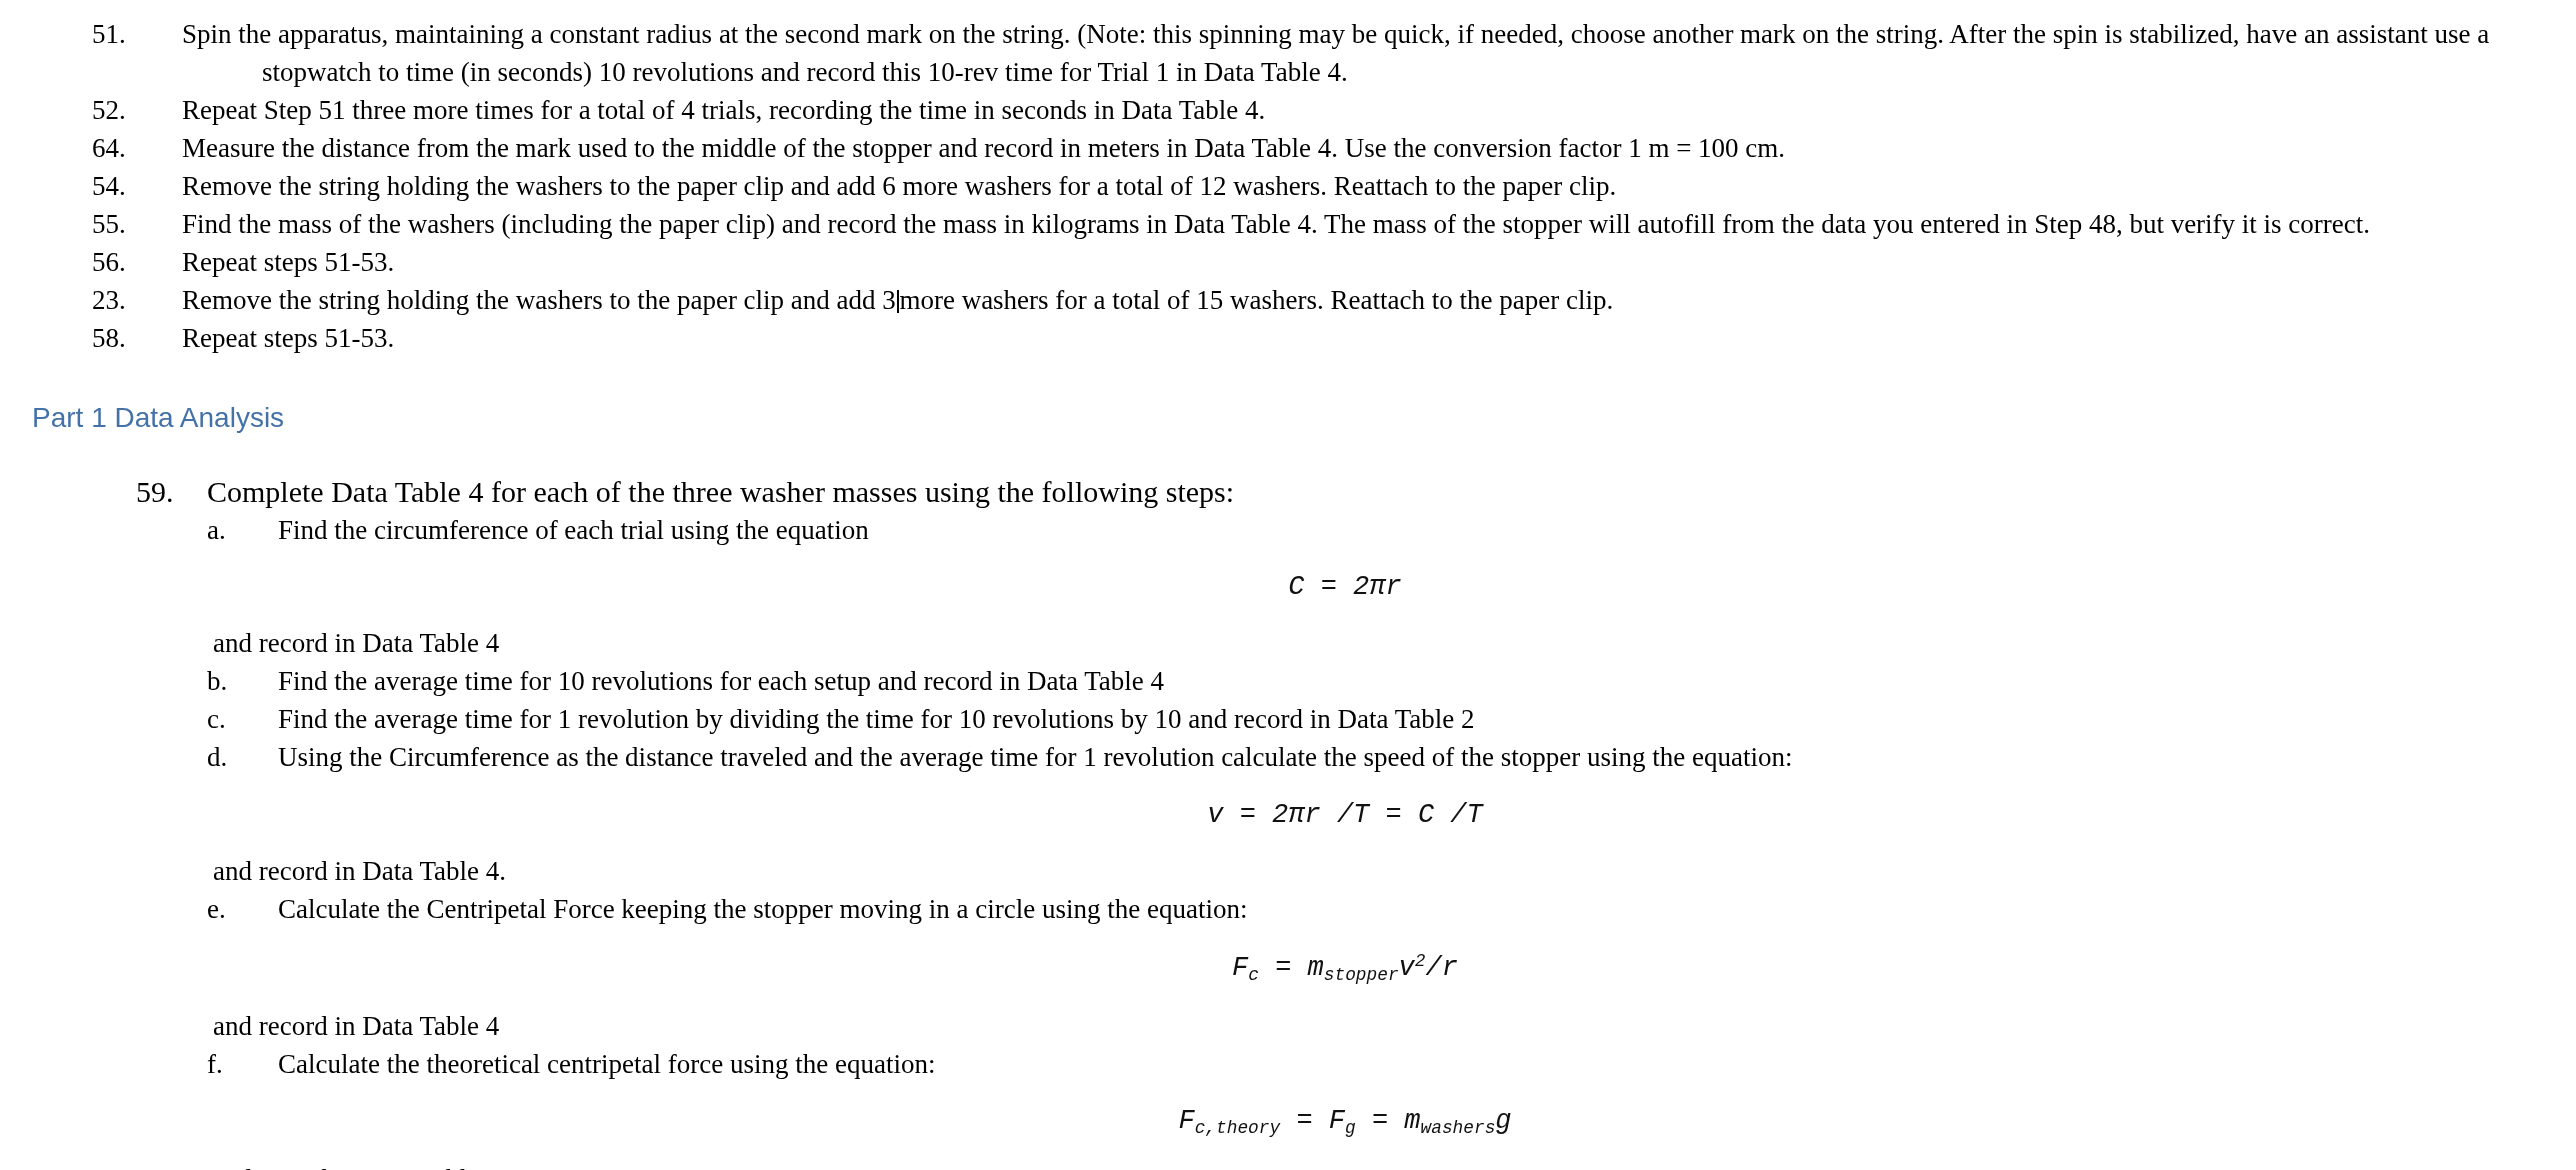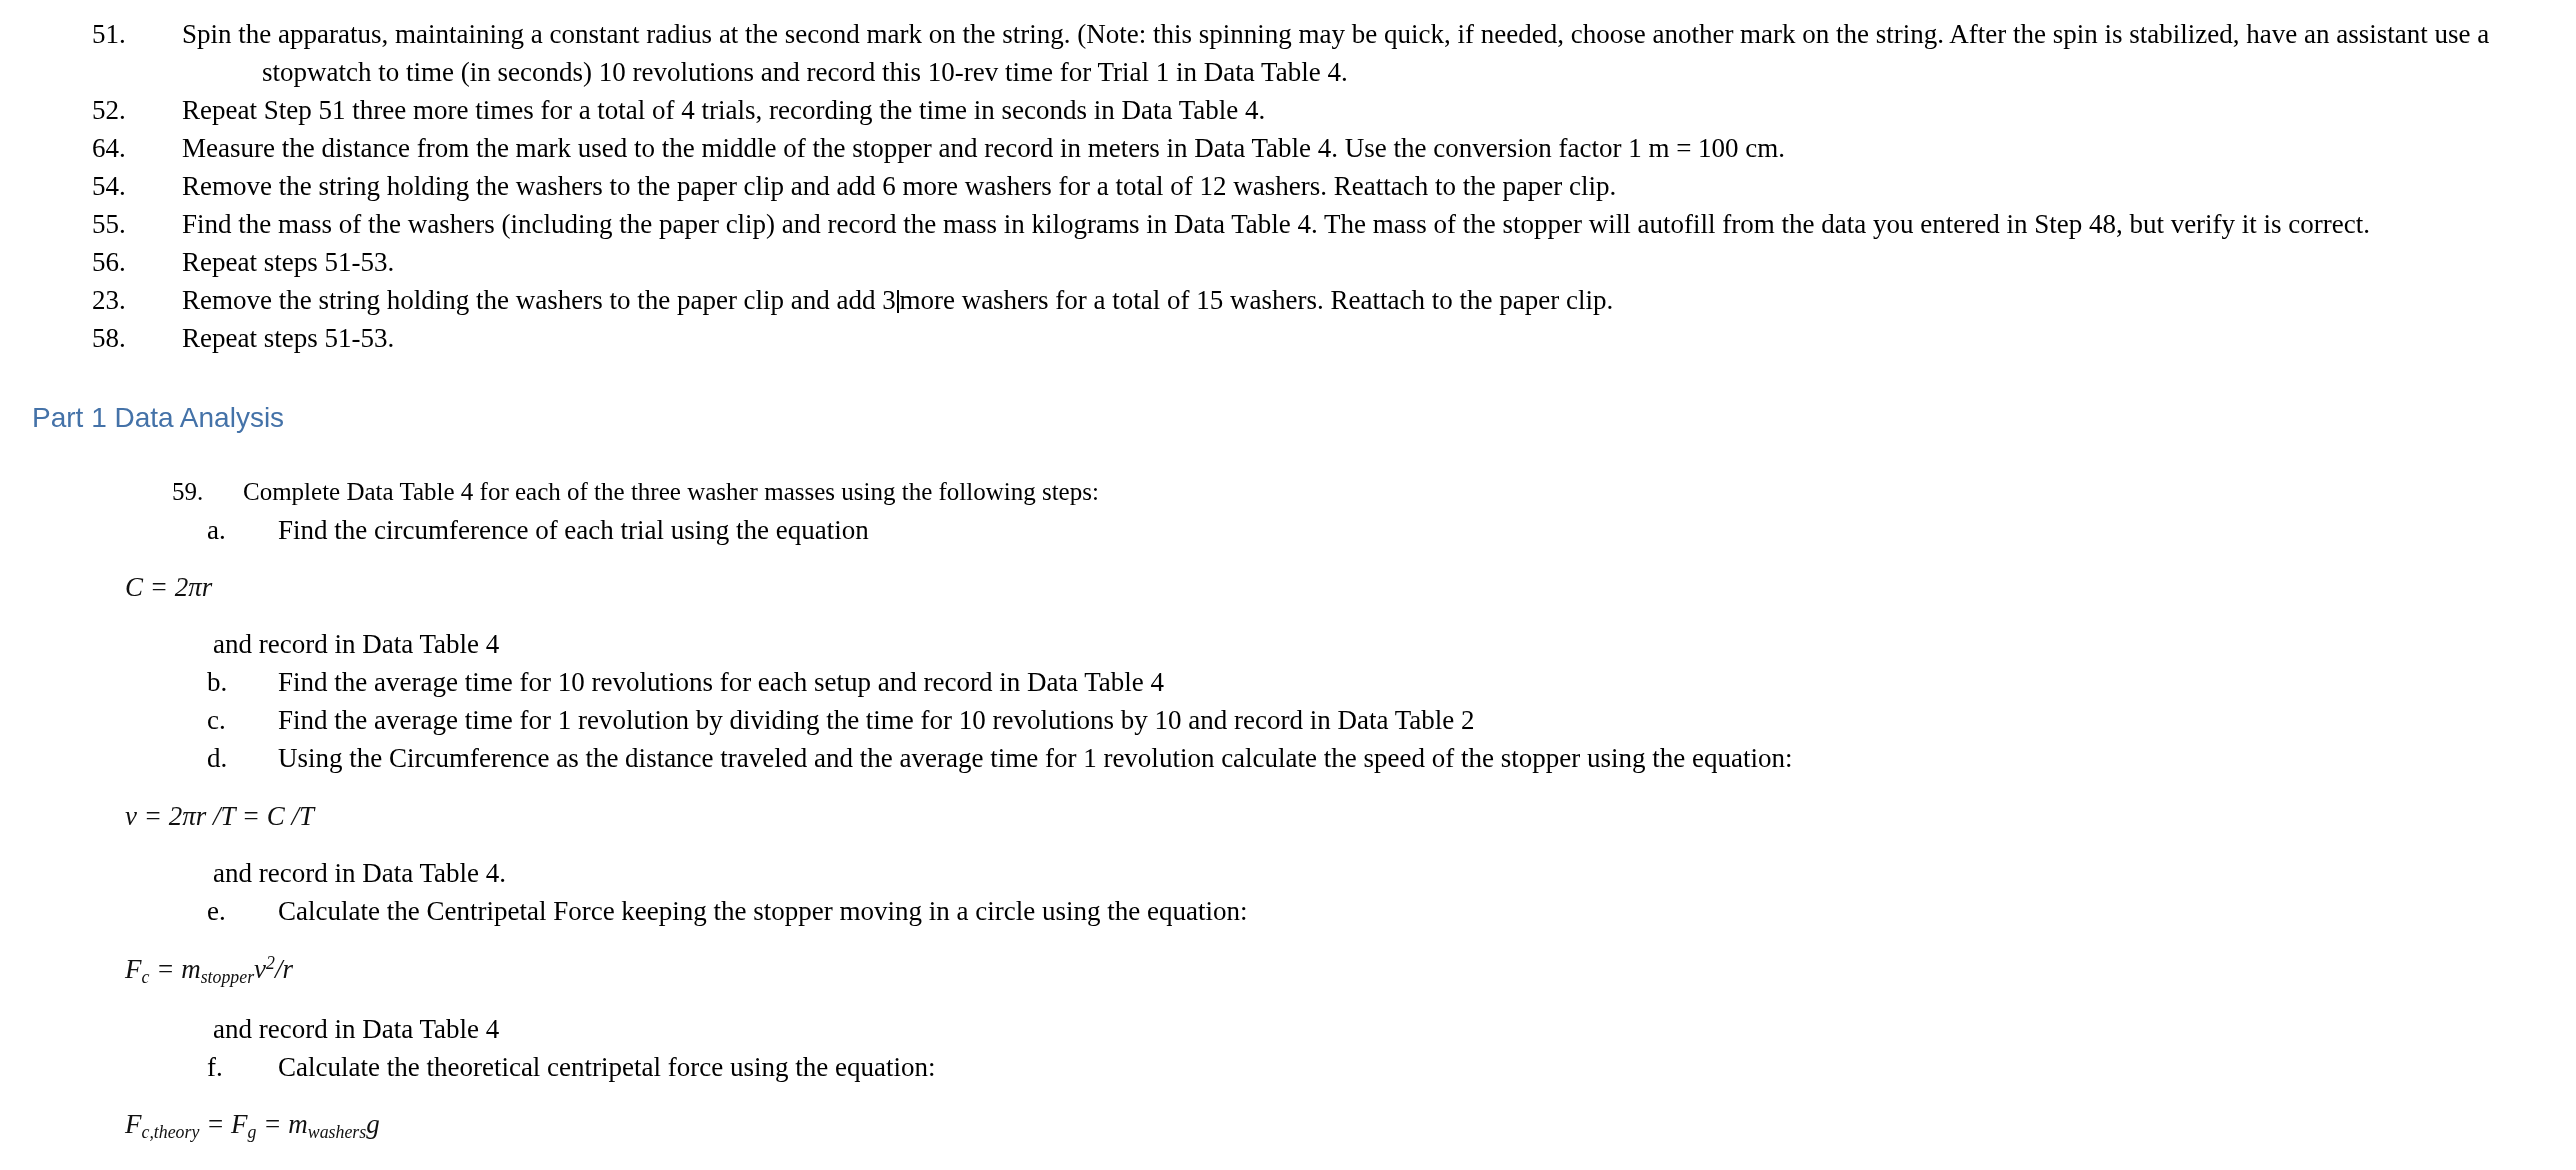--- a/index.html
+++ b/index.html
@@ -69,25 +69,24 @@
     padding-left: 32px;
     padding-top: 44px;
   }
 
   
   .item59-block {
     padding-top: 38px;
     padding-left: 136px;
   }
   .item59 {
-    font-size: 25px;
+    font-size: 30px;
     line-height: 38px;
     padding-left: 71px;
     text-indent: -71px;
-    margin-left: 36px;
   }
   .item59 .num {
     display: inline-block;
     width: 71px;
     text-indent: 0;
   }
   .subitem {
     font-size: 27px;
     line-height: 38px;
     padding-left: 71px;
@@ -100,22 +99,22 @@
     text-indent: 0;
   }
   .plain-line {
     font-size: 27px;
     line-height: 38px;
     margin-left: 77px;
   }
 
   
   .equation {
-    text-align: left;
-    font-family: Liberation Serif, serif;
+    text-align: center;
+    font-family: Liberation Mono, monospace;
     font-style: italic;
     font-size: 27px;
     color: #111;
     margin: 0 auto;
     width: 100%;
   }
   .eq-wrap {
     display: block;
     padding-top: 23.5px;
     padding-bottom: 22px;

